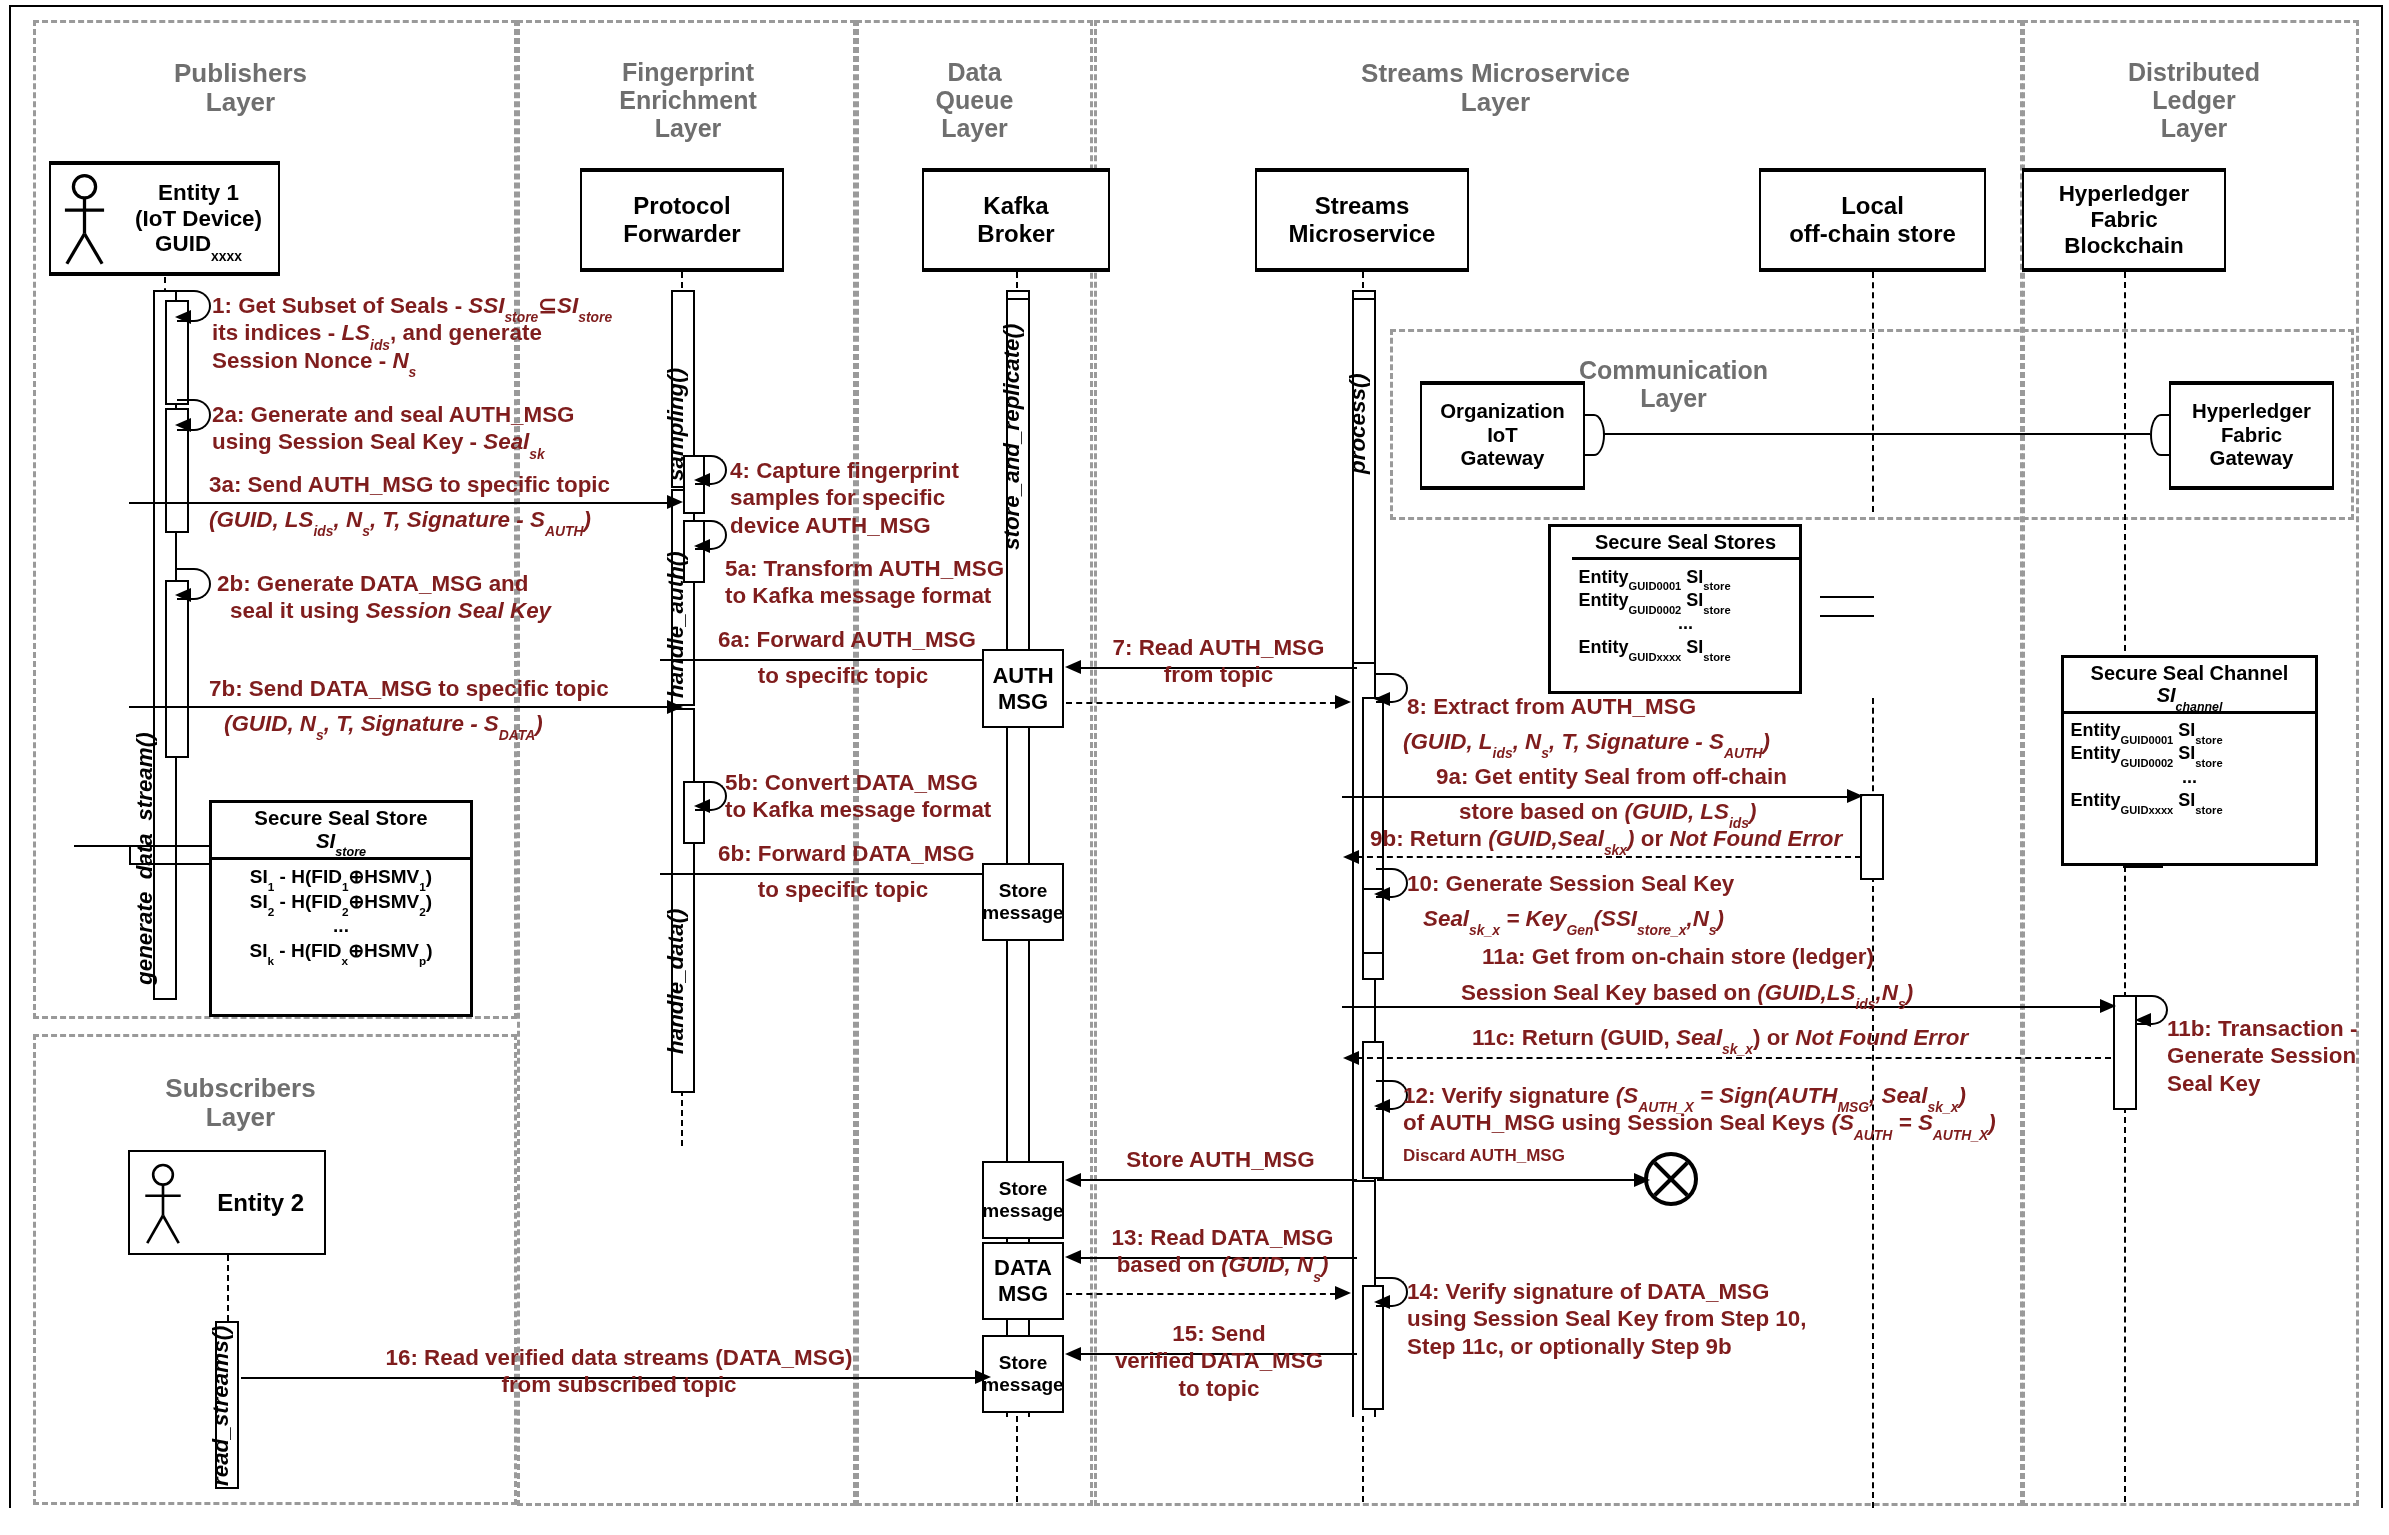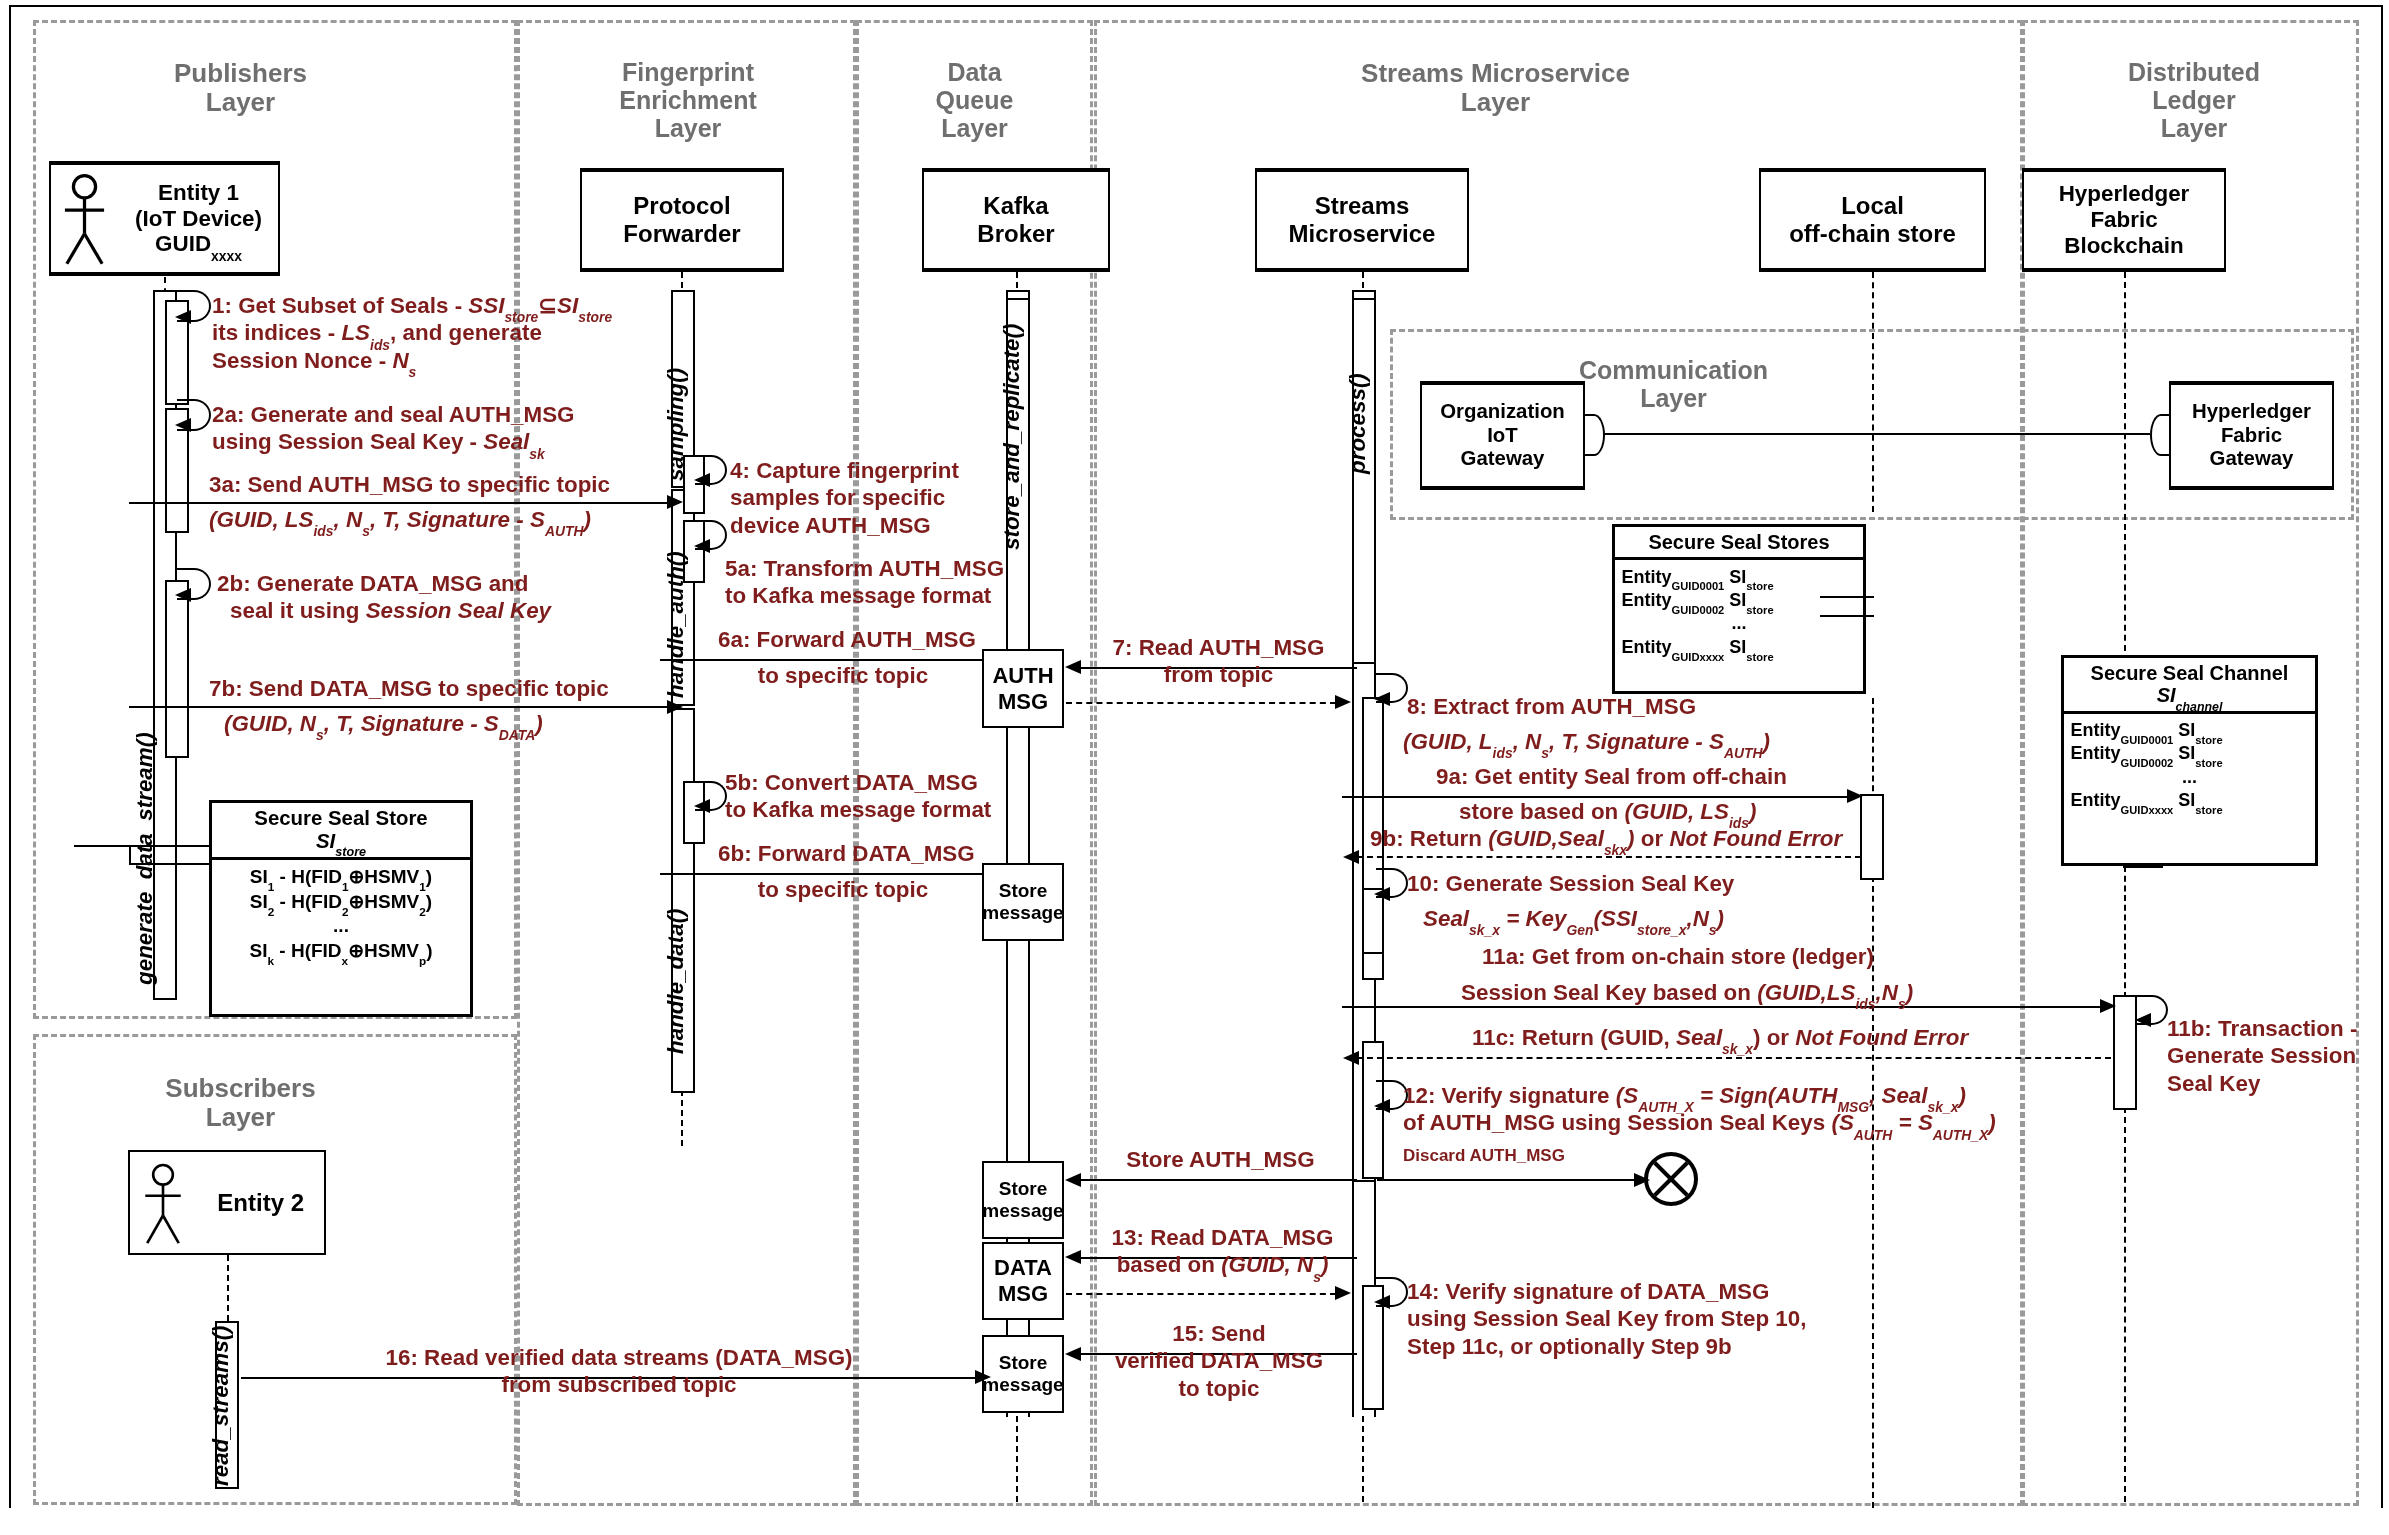--- a/index.html
+++ b/index.html
@@ -510,21 +510,21 @@
       <div class="row">
         <span>SI</span><sub>2</sub><span> - H(FID</span><sub>2</sub><span>⊕</span><span>HSMV</span><sub>2</sub><span>)</span>
       </div>
       <div class="row">...</div>
       <div class="row">
         <span>SI</span><sub>k</sub><span> - H(FID</span><sub>x</sub><span>⊕</span><span>HSMV</span><sub>p</sub><span>)</span>
       </div>
     </div>
   </div>
 
-  <div class="note" style="left:1612px;top:524px;width:254px;height:170px;">
+  <div class="note" style="left:1548px;top:524px;width:254px;height:170px;padding-left:21px;">
     <div class="note-h" style="font-size:20px;">
       <div>Secure Seal Stores</div>
     </div>
     <div class="note-b left" style="font-size:18px;">
       <div class="row">
         <span>Entity</span><sub>GUID0001</sub> <span>SI</span><sub>store</sub>
       </div>
       <div class="row">
         <span>Entity</span><sub>GUID0002</sub> <span>SI</span><sub>store</sub>
       </div>

